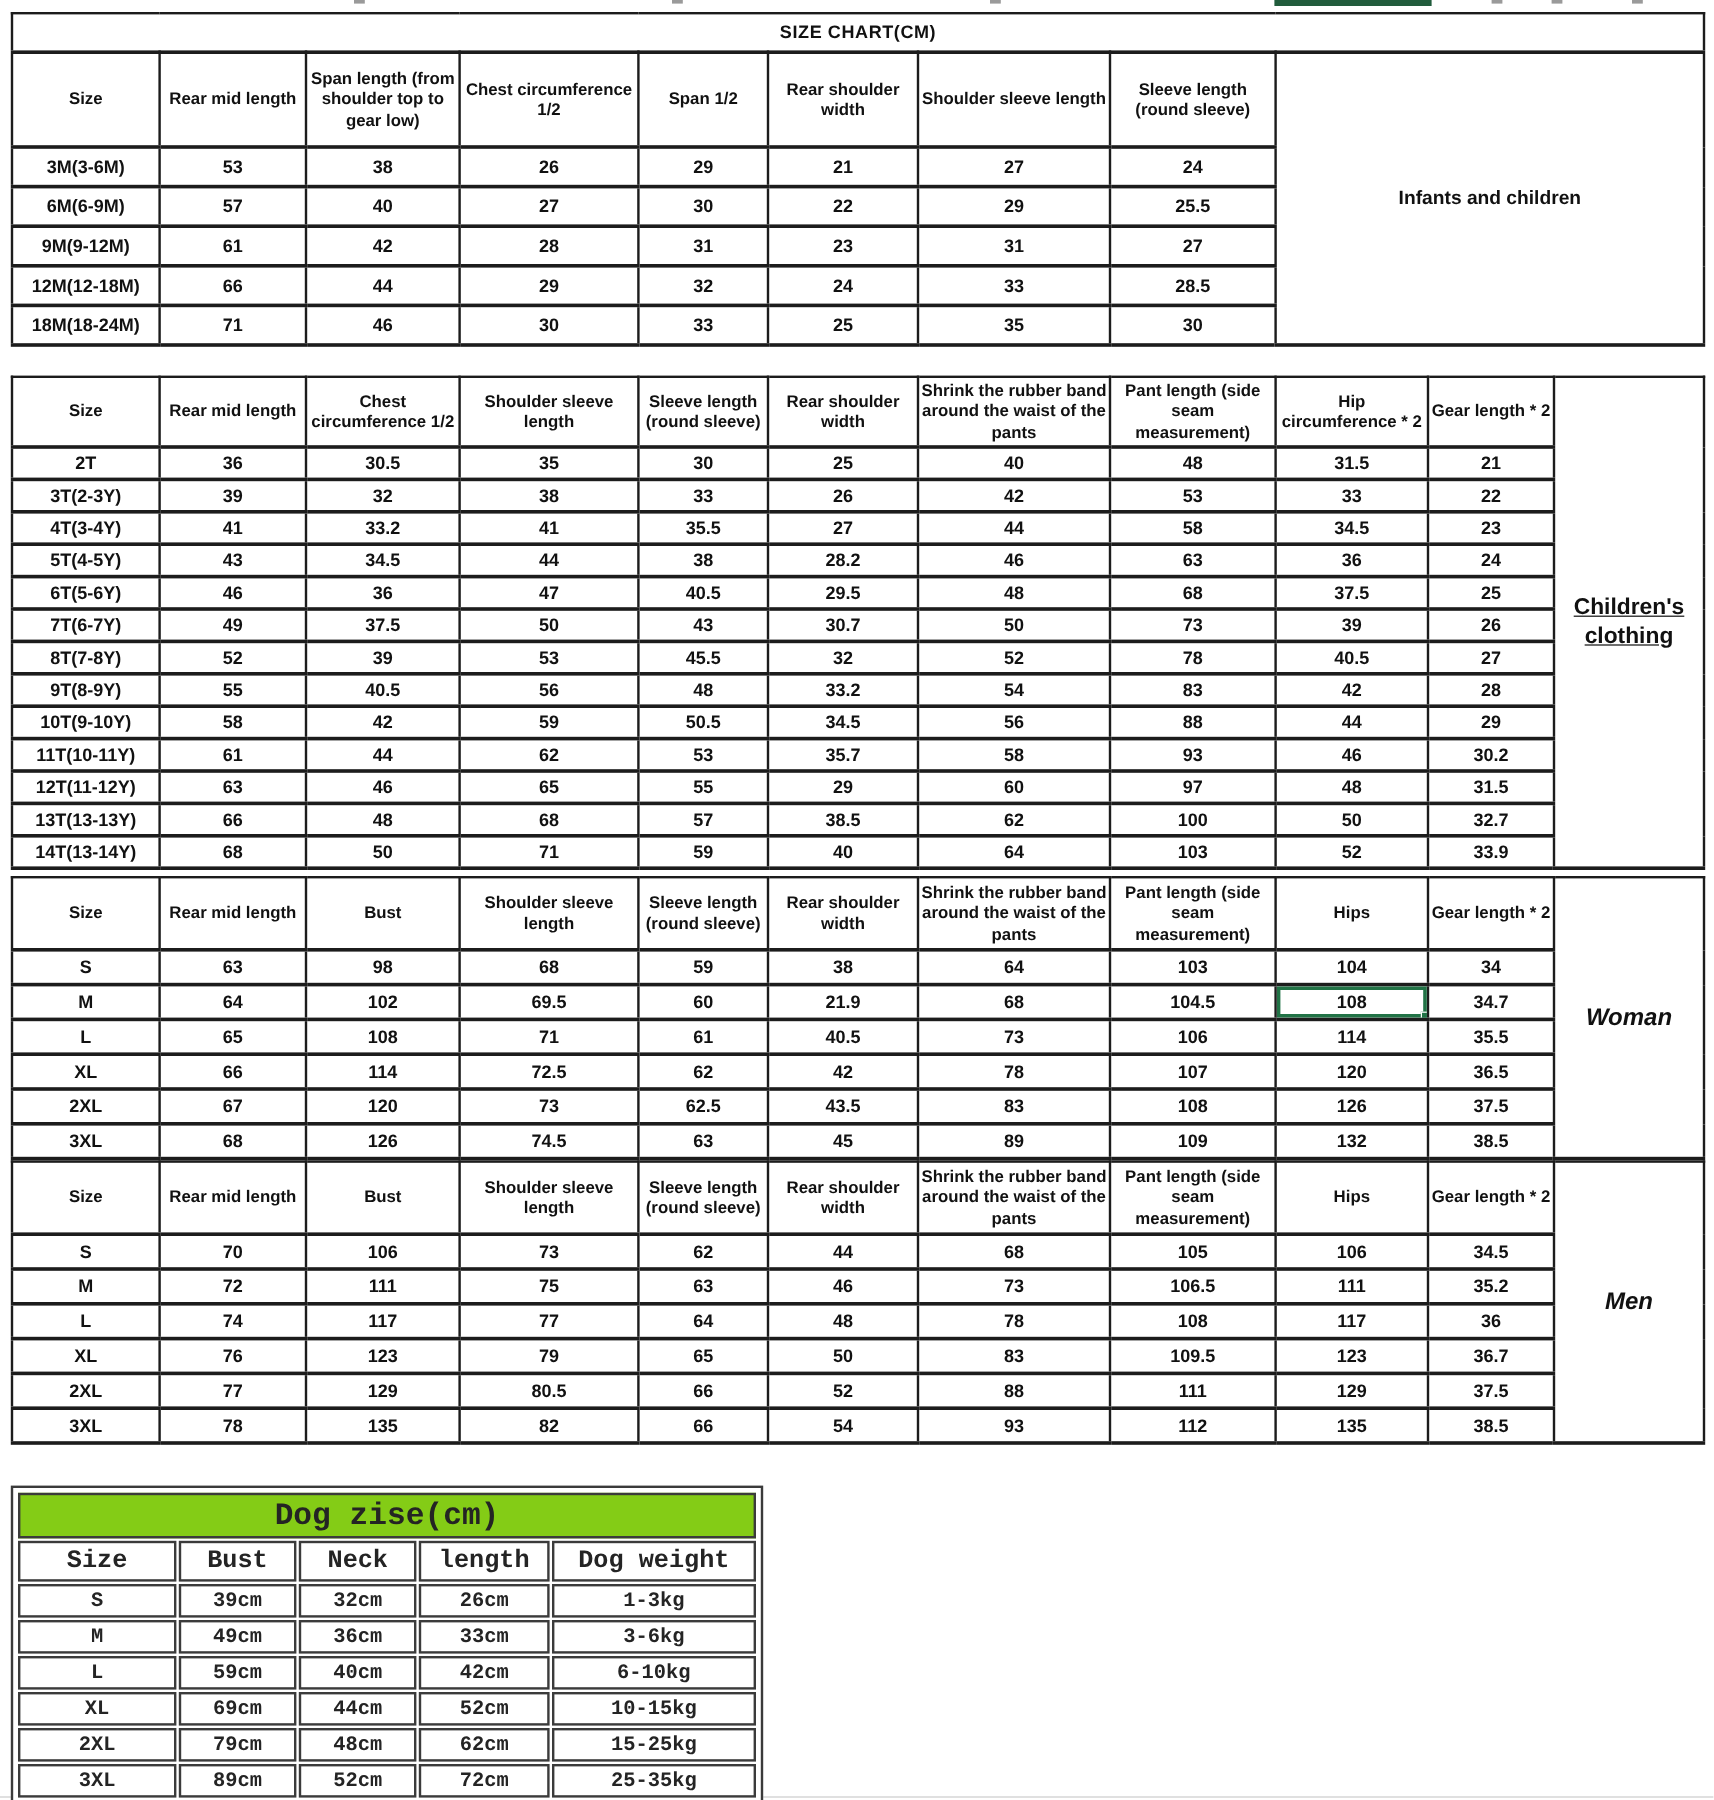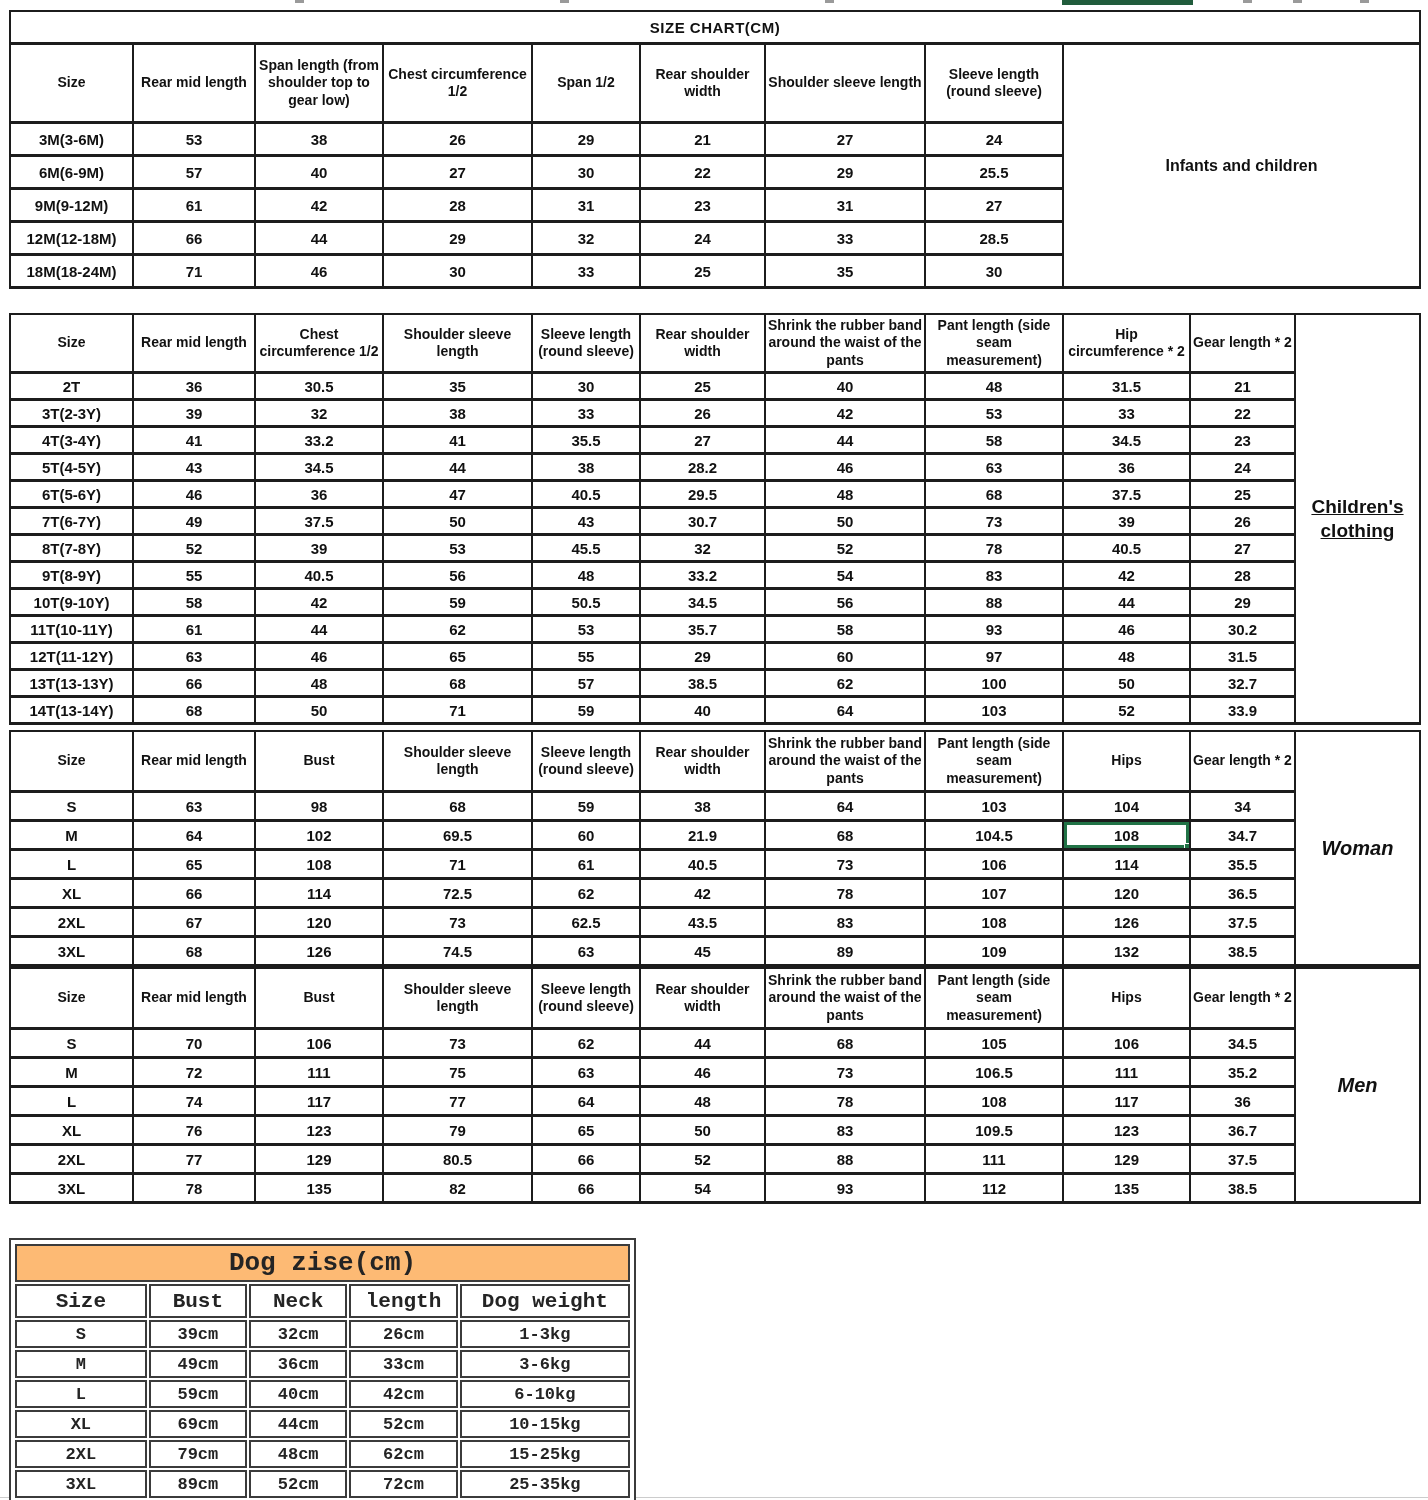--- a/index.html
+++ b/index.html
@@ -58,21 +58,21 @@
 
   
   .dog-wrap{width:627px;border:2px solid #3b3b3b;padding:2px;background:#fff;box-sizing:border-box;}
   table.dog{
     border-collapse:separate;border-spacing:2px;width:100%;table-layout:fixed;
     font-family:"Liberation Mono",monospace;font-weight:700;color:#242424;
   }
   table.dog th,table.dog td{
     border:2px solid #3b3b3b;text-align:center;vertical-align:middle;padding:0 2px;overflow:hidden;
   }
-  table.dog .dog-title td{background:#fdba74;height:34px;font-size:26px;}
+  table.dog .dog-title td{background:#84cc16;height:34px;font-size:26px;}
   table.dog th{height:30px;font-size:21px;}
   table.dog td{height:24px;font-size:17px;}
   col.dog-c0{width:130px}col.dog-c1{width:97px}col.dog-c2{width:97px}
   col.dog-c3{width:107px}col.dog-c4{width:168px}
 
   
   .deco{position:absolute;}
   .tick{top:0;width:9px;height:3px;background:#9a9a9a;}
   .tick-b{top:1494px;width:9px;height:3px;background:#b9b9b9;}
   .col-highlight{top:0;left:1062px;width:131px;height:5px;background:#215c3c;}

